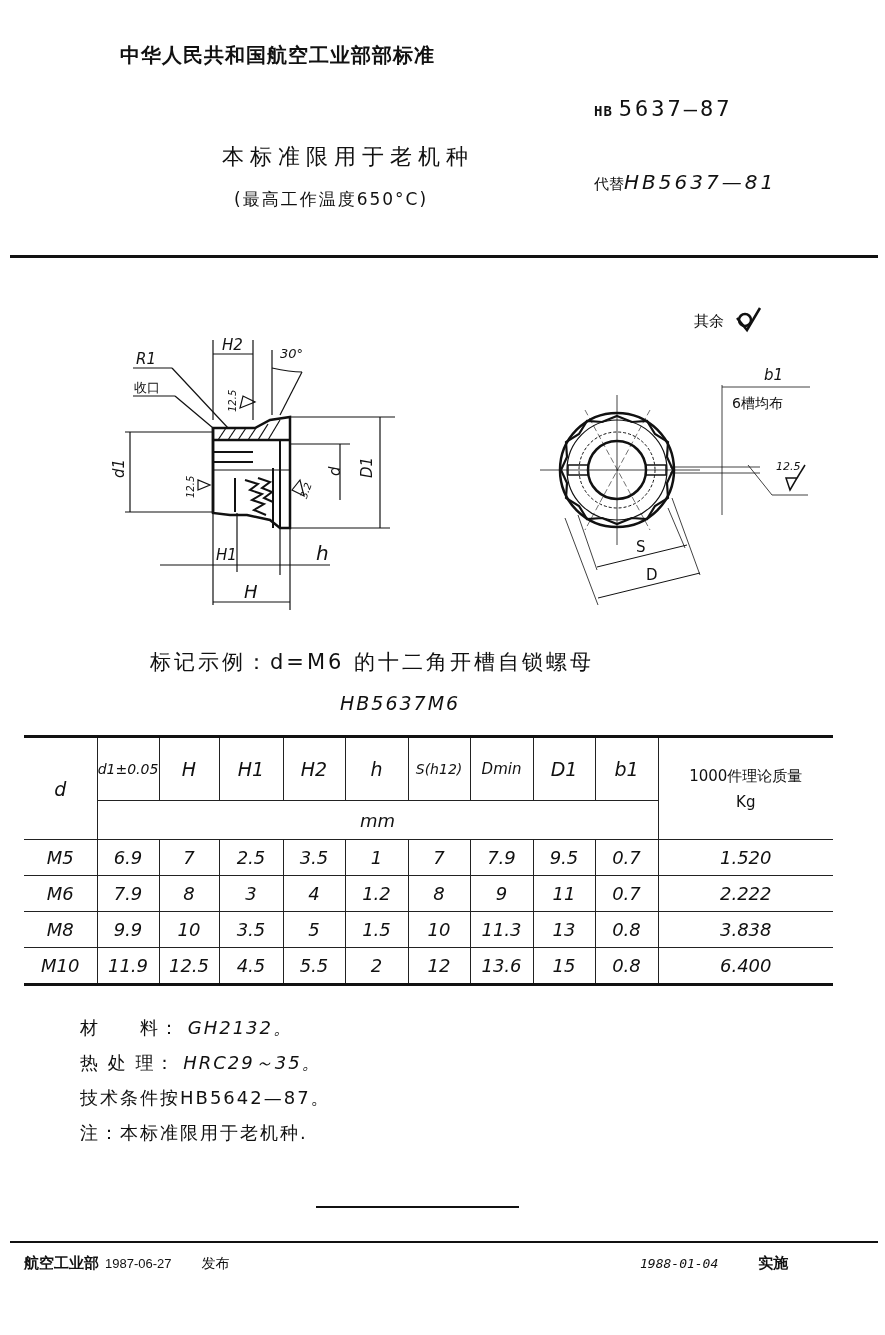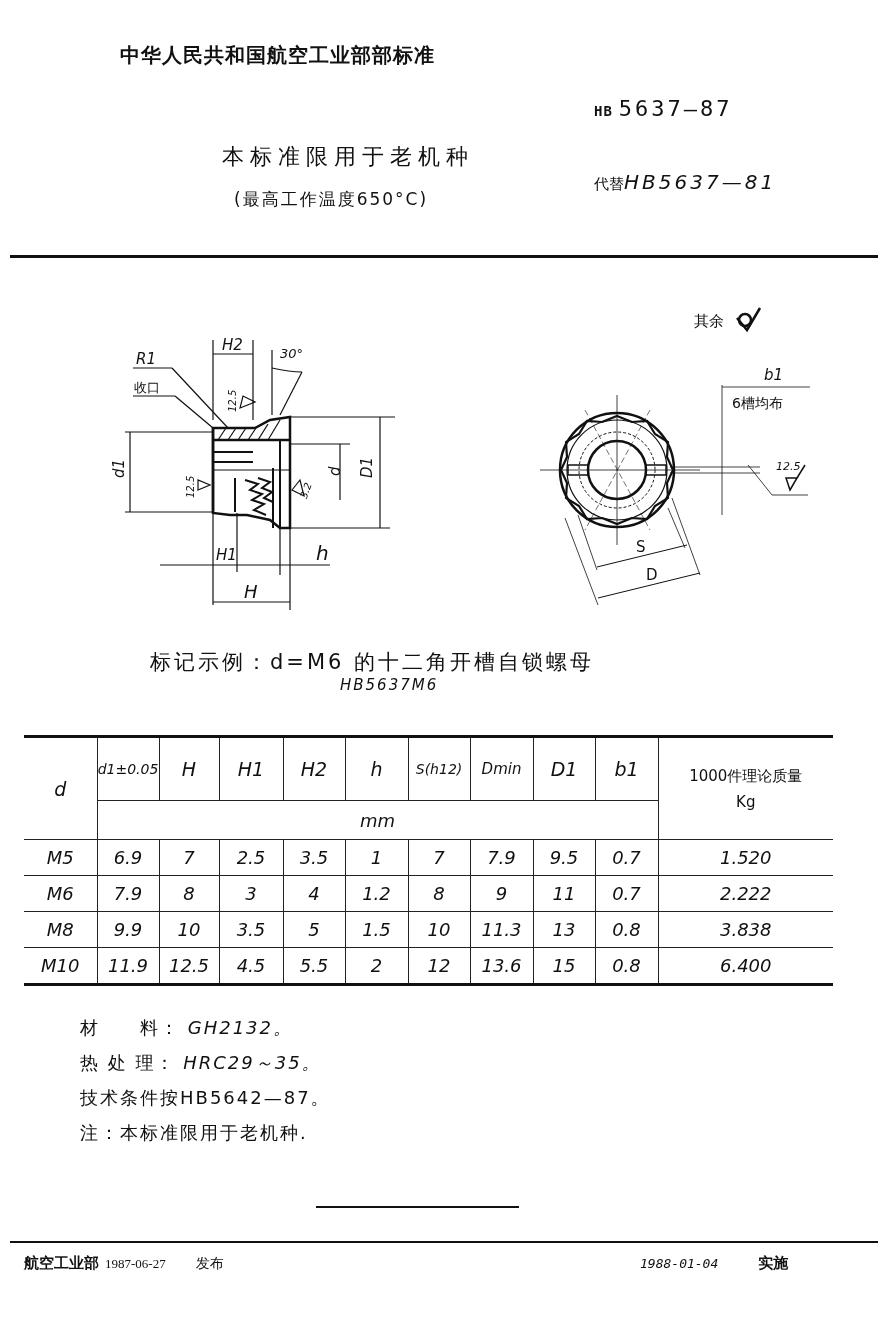--- a/index.html
+++ b/index.html
@@ -10,36 +10,36 @@
   .std-no .hb{font-size:14px;font-weight:bold;letter-spacing:1px;margin-right:6px;}
   .title{left:222px;top:142px;font-size:22px;letter-spacing:6px;}
   .subtitle{left:234px;top:188px;font-size:17px;letter-spacing:2px;}
   .replace{left:594px;top:170px;font-size:20px;font-style:italic;letter-spacing:3px;}
   .replace .lbl{font-size:15px;font-style:normal;letter-spacing:0;}
   .rule-top{left:10px;top:255px;width:868px;height:3px;background:#111;}
   .rule-bottom{left:10px;top:1241px;width:868px;height:2px;background:#111;}
   .short-rule{left:316px;top:1206px;width:203px;height:2px;background:#111;}
   .drawing{left:0;top:280px;width:885px;height:340px;}
   .mark-title{left:150px;top:648px;font-size:21px;letter-spacing:3px;}
-  .mark-code{left:340px;top:676px;font-size:15px;font-style:italic;letter-spacing:2px;}
+  .mark-code{left:340px;top:692px;font-size:19px;font-style:italic;letter-spacing:2px;}
   table.dim{position:absolute;left:24px;top:735px;width:809px;border-collapse:collapse;table-layout:fixed;font-style:italic;font-size:18px;}
   table.dim td{border:1px solid #222;text-align:center;padding:0;height:35px;}
   table.dim tr.hdr td{height:62px;font-size:19px;}
   table.dim tr.unit td{height:38px;}
   table.dim{border-top:3px solid #111;border-bottom:3px solid #111;}
   table.dim td.first{border-left:none;font-size:18px;}
   table.dim td.last{border-right:none;font-style:normal;}
   table.dim td.dcol{font-size:22px;}
   table.dim td.mass{font-style:italic;}
   .mass-hdr{font-size:15px;font-style:normal;line-height:26px;}
   .notes{left:80px;top:1010px;font-size:18px;line-height:35px;letter-spacing:2px;}
   .notes .val{font-style:italic;}
   .footer-left{left:24px;top:1254px;font-size:14px;}
   .footer-left b{font-size:15px;}
-  .footer-left .date{font-family:Liberation Serif, serif;font-size:13px;margin:0 30px 16px 6px;}
+  .footer-left .date{font-family:Liberation Sans, sans-serif;font-size:13px;margin:0 30px 16px 6px;}
   .footer-right{left:640px;top:1254px;font-size:14px;}
   .footer-right .date{font-family:"DejaVu Sans Mono",monospace;font-size:13px;font-style:italic;margin-right:40px;}
   .footer-right b{font-size:15px;}
 </style>
 </head>
 <body>
 
 <div class="abs org">中华人民共和国航空工业部部标准</div>
 <div class="abs std-no">
   <span class="hb">HB</span><span>5637—87</span>

